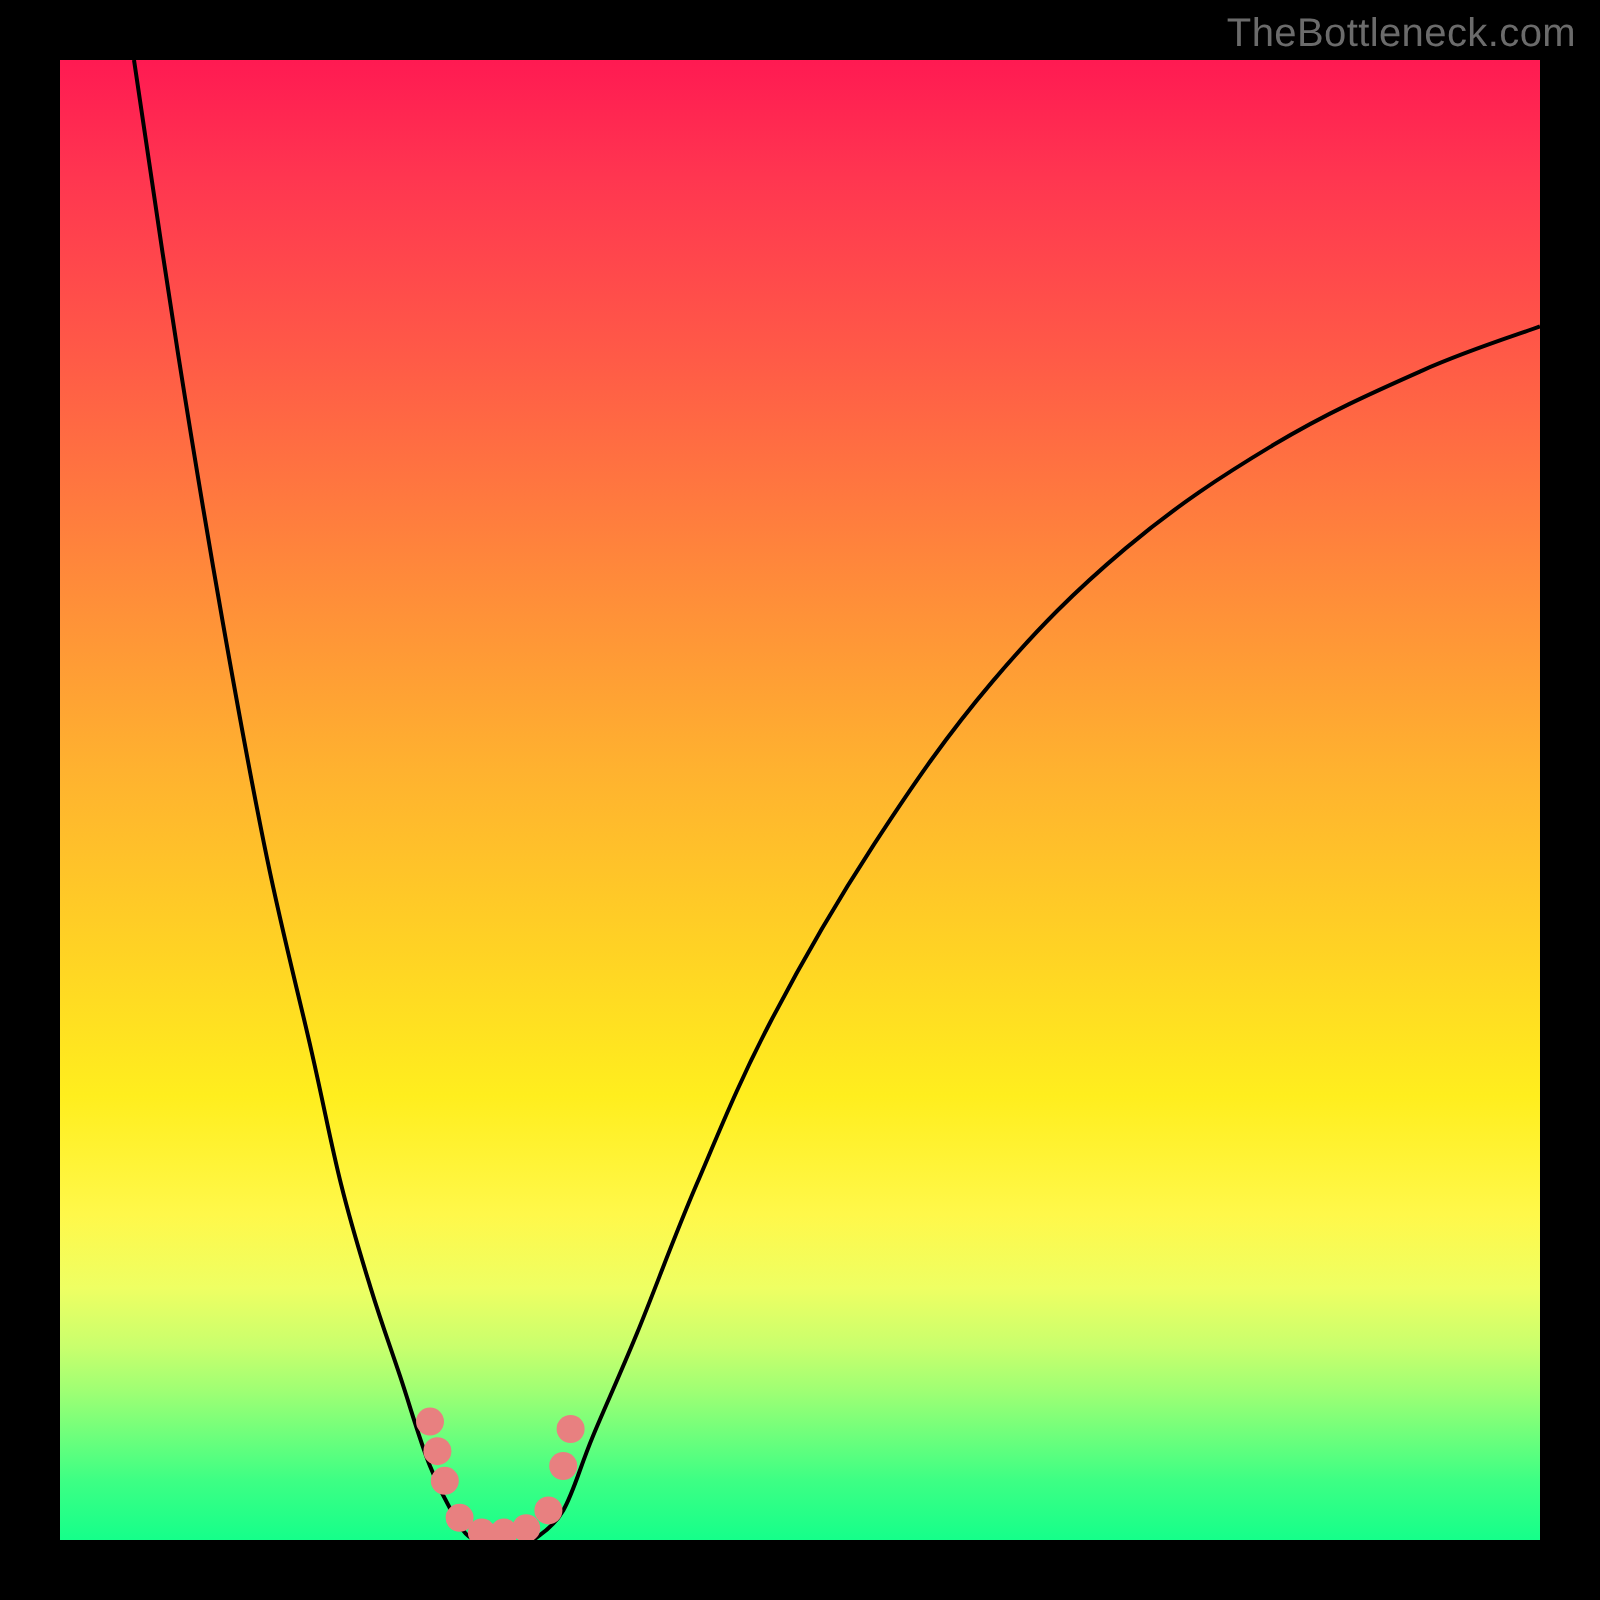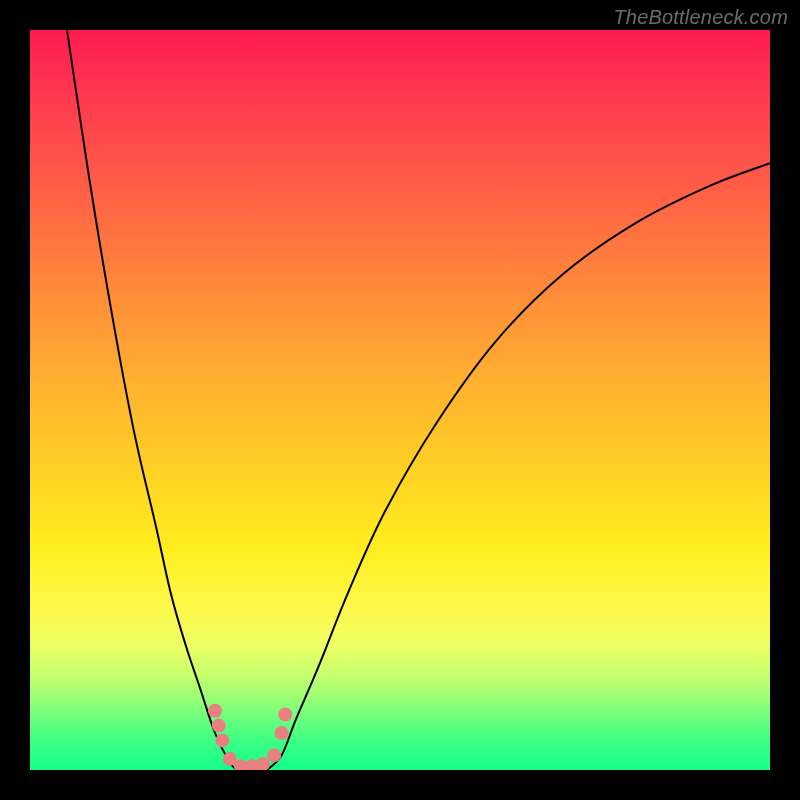--- a/index.html
+++ b/index.html
@@ -44,21 +44,20 @@
   }
   .watermark {
     position: absolute;
     top: 6px;
     right: 12px;
     color: #6b6b6b;
     font-size: 20px;
     font-weight: 500;
     letter-spacing: 0.2px;
     user-select: none;
-    font-style: italic;
   }
   svg.curves {
     position: absolute;
     left: 0;
     top: 0;
     width: 740px;
     height: 740px;
   }
   .curve {
     fill: none;

